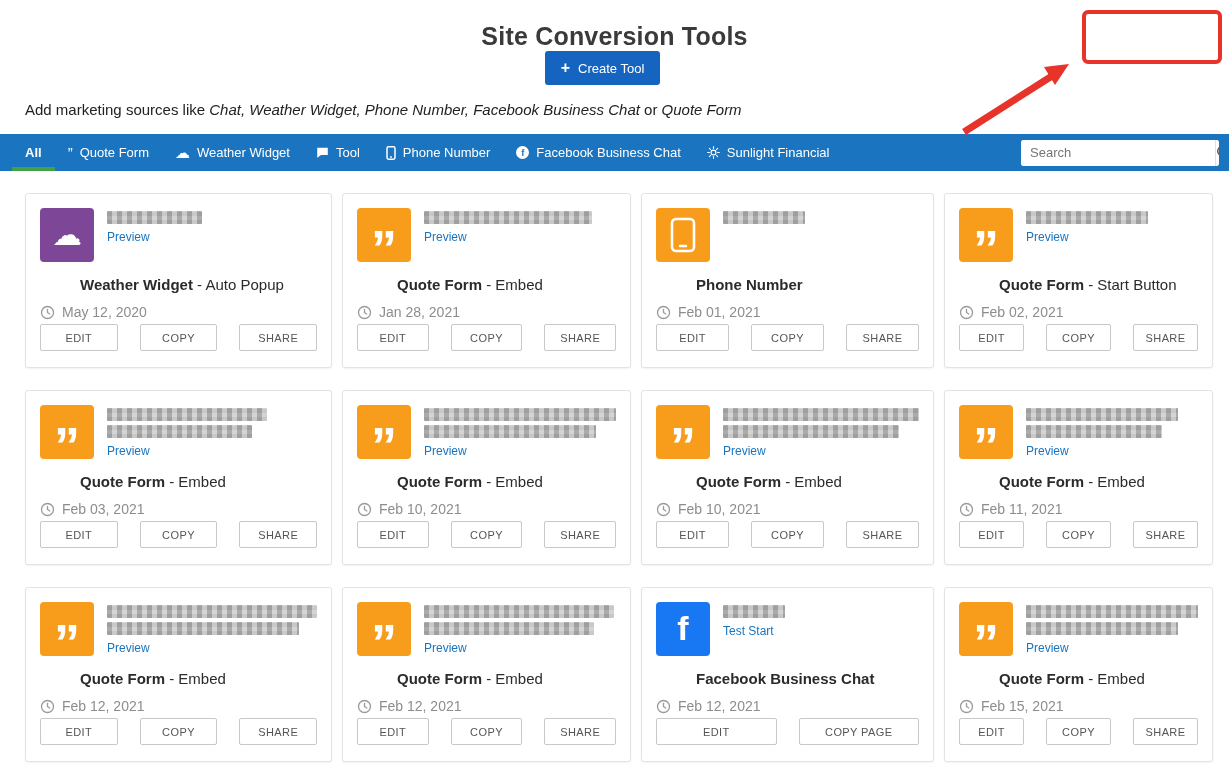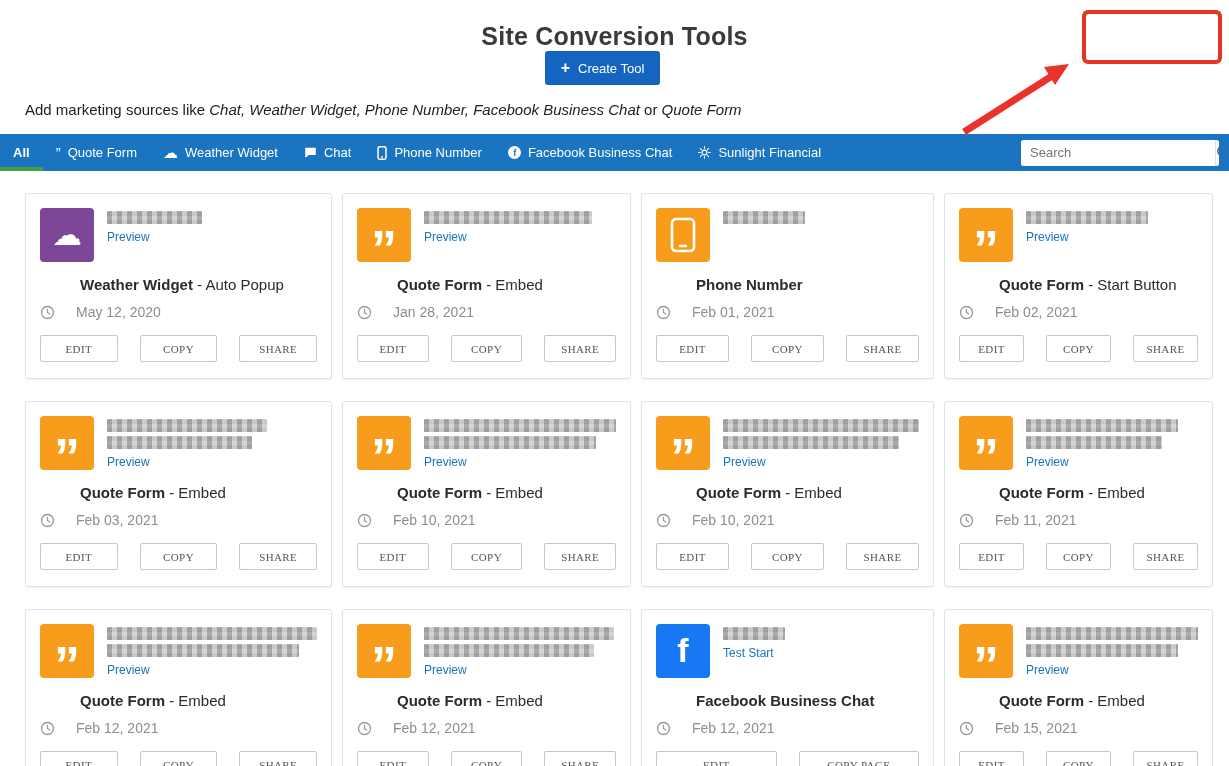--- a/index.html
+++ b/index.html
@@ -36,21 +36,21 @@
   .create-btn .plus { font-size: 16px; font-weight: 700; line-height: 1; }
 
   .subtitle { padding: 16px 25px 0 25px; font-size: 15px; color: #222; }
   .subtitle em { font-style: italic; }
 
   
   .navbar {
     margin: 16px 0 0 0;
     background: var(--nav-blue);
     height: 37px;
-    display: flex; align-items: stretch;
+    display: flex; align-items: stretch; padding-left: 12px;
   }
   .tab {
     display: flex; align-items: center; gap: 7px;
     padding: 0 13px; color: #fff; font-size: 13px;
     cursor: pointer; white-space: nowrap;
   }
   .tab.active { font-weight: 700; box-shadow: inset 0 -4px 0 var(--green); }
   .tab .nav-ic { display: inline-flex; align-items: center; }
   .tab .nav-glyph { font-size: 15px; line-height: 1; }
 
@@ -100,23 +100,23 @@
       repeating-linear-gradient(0deg, #c2c2c2 0 4px, #dddddd 4px 8px);
   }
   .card-link {
     font-size: 12px; color: var(--link-blue); text-decoration: none; margin-top: 2px; cursor: pointer;
     width: fit-content;
   }
 
   .card-title { margin-top: 14px; font-size: 15px; color: #2b2b2b; margin-left: 40px; }
   .card-title .t-bold { font-weight: 700; }
 
-  .card-date { margin-top: 11px; display: flex; align-items: center; gap: 21px; color: #8d8d8d; font-size: 14px; }
-
-  .card-buttons { margin-top: 15px; display: flex; gap: 22px; font-family: Liberation Serif, serif; }
+  .card-date { margin-top: 11px; display: flex; align-items: center; gap: 7px; color: #8d8d8d; font-size: 14px; }
+
+  .card-buttons { margin-top: 4px; display: flex; gap: 22px; }
   .card-btn {
     flex: 1; height: 27px; background: #fff; border: 1px solid #c8c8c8; border-radius: 2px;
     font-size: 11px; color: #555; letter-spacing: .4px; font-family: inherit; cursor: pointer;
   }
 
   
   .annotation-box {
     position: absolute; top: 10px; right: 7px; width: 140px; height: 54px;
     border: 4px solid var(--red); border-radius: 6px; pointer-events: none;
   }
@@ -154,21 +154,21 @@
           <span class="nav-glyph">☁</span>
         </span>
         <span>Weather Widget</span>
       </div>
       <div class="tab">
         <span class="nav-ic">
           <svg width="13" height="13" viewBox="0 0 16 16">
             <path d="M1.5 2h13v9.2H6.2L1.5 14.6z" fill="#fff"></path>
           </svg>
         </span>
-        <span>Chat</span>
+        <span>Tool</span>
       </div>
       <div class="tab">
         <span class="nav-ic">
           <svg width="10" height="14" viewBox="0 0 10 14">
             <rect x="1" y="0.8" width="8" height="12.4" rx="1.6" fill="none" stroke="#fff" stroke-width="1.5"></rect>
             <circle cx="5" cy="11" r="0.9" fill="#fff"></circle>
           </svg>
         </span>
         <span>Phone Number</span>
       </div>

